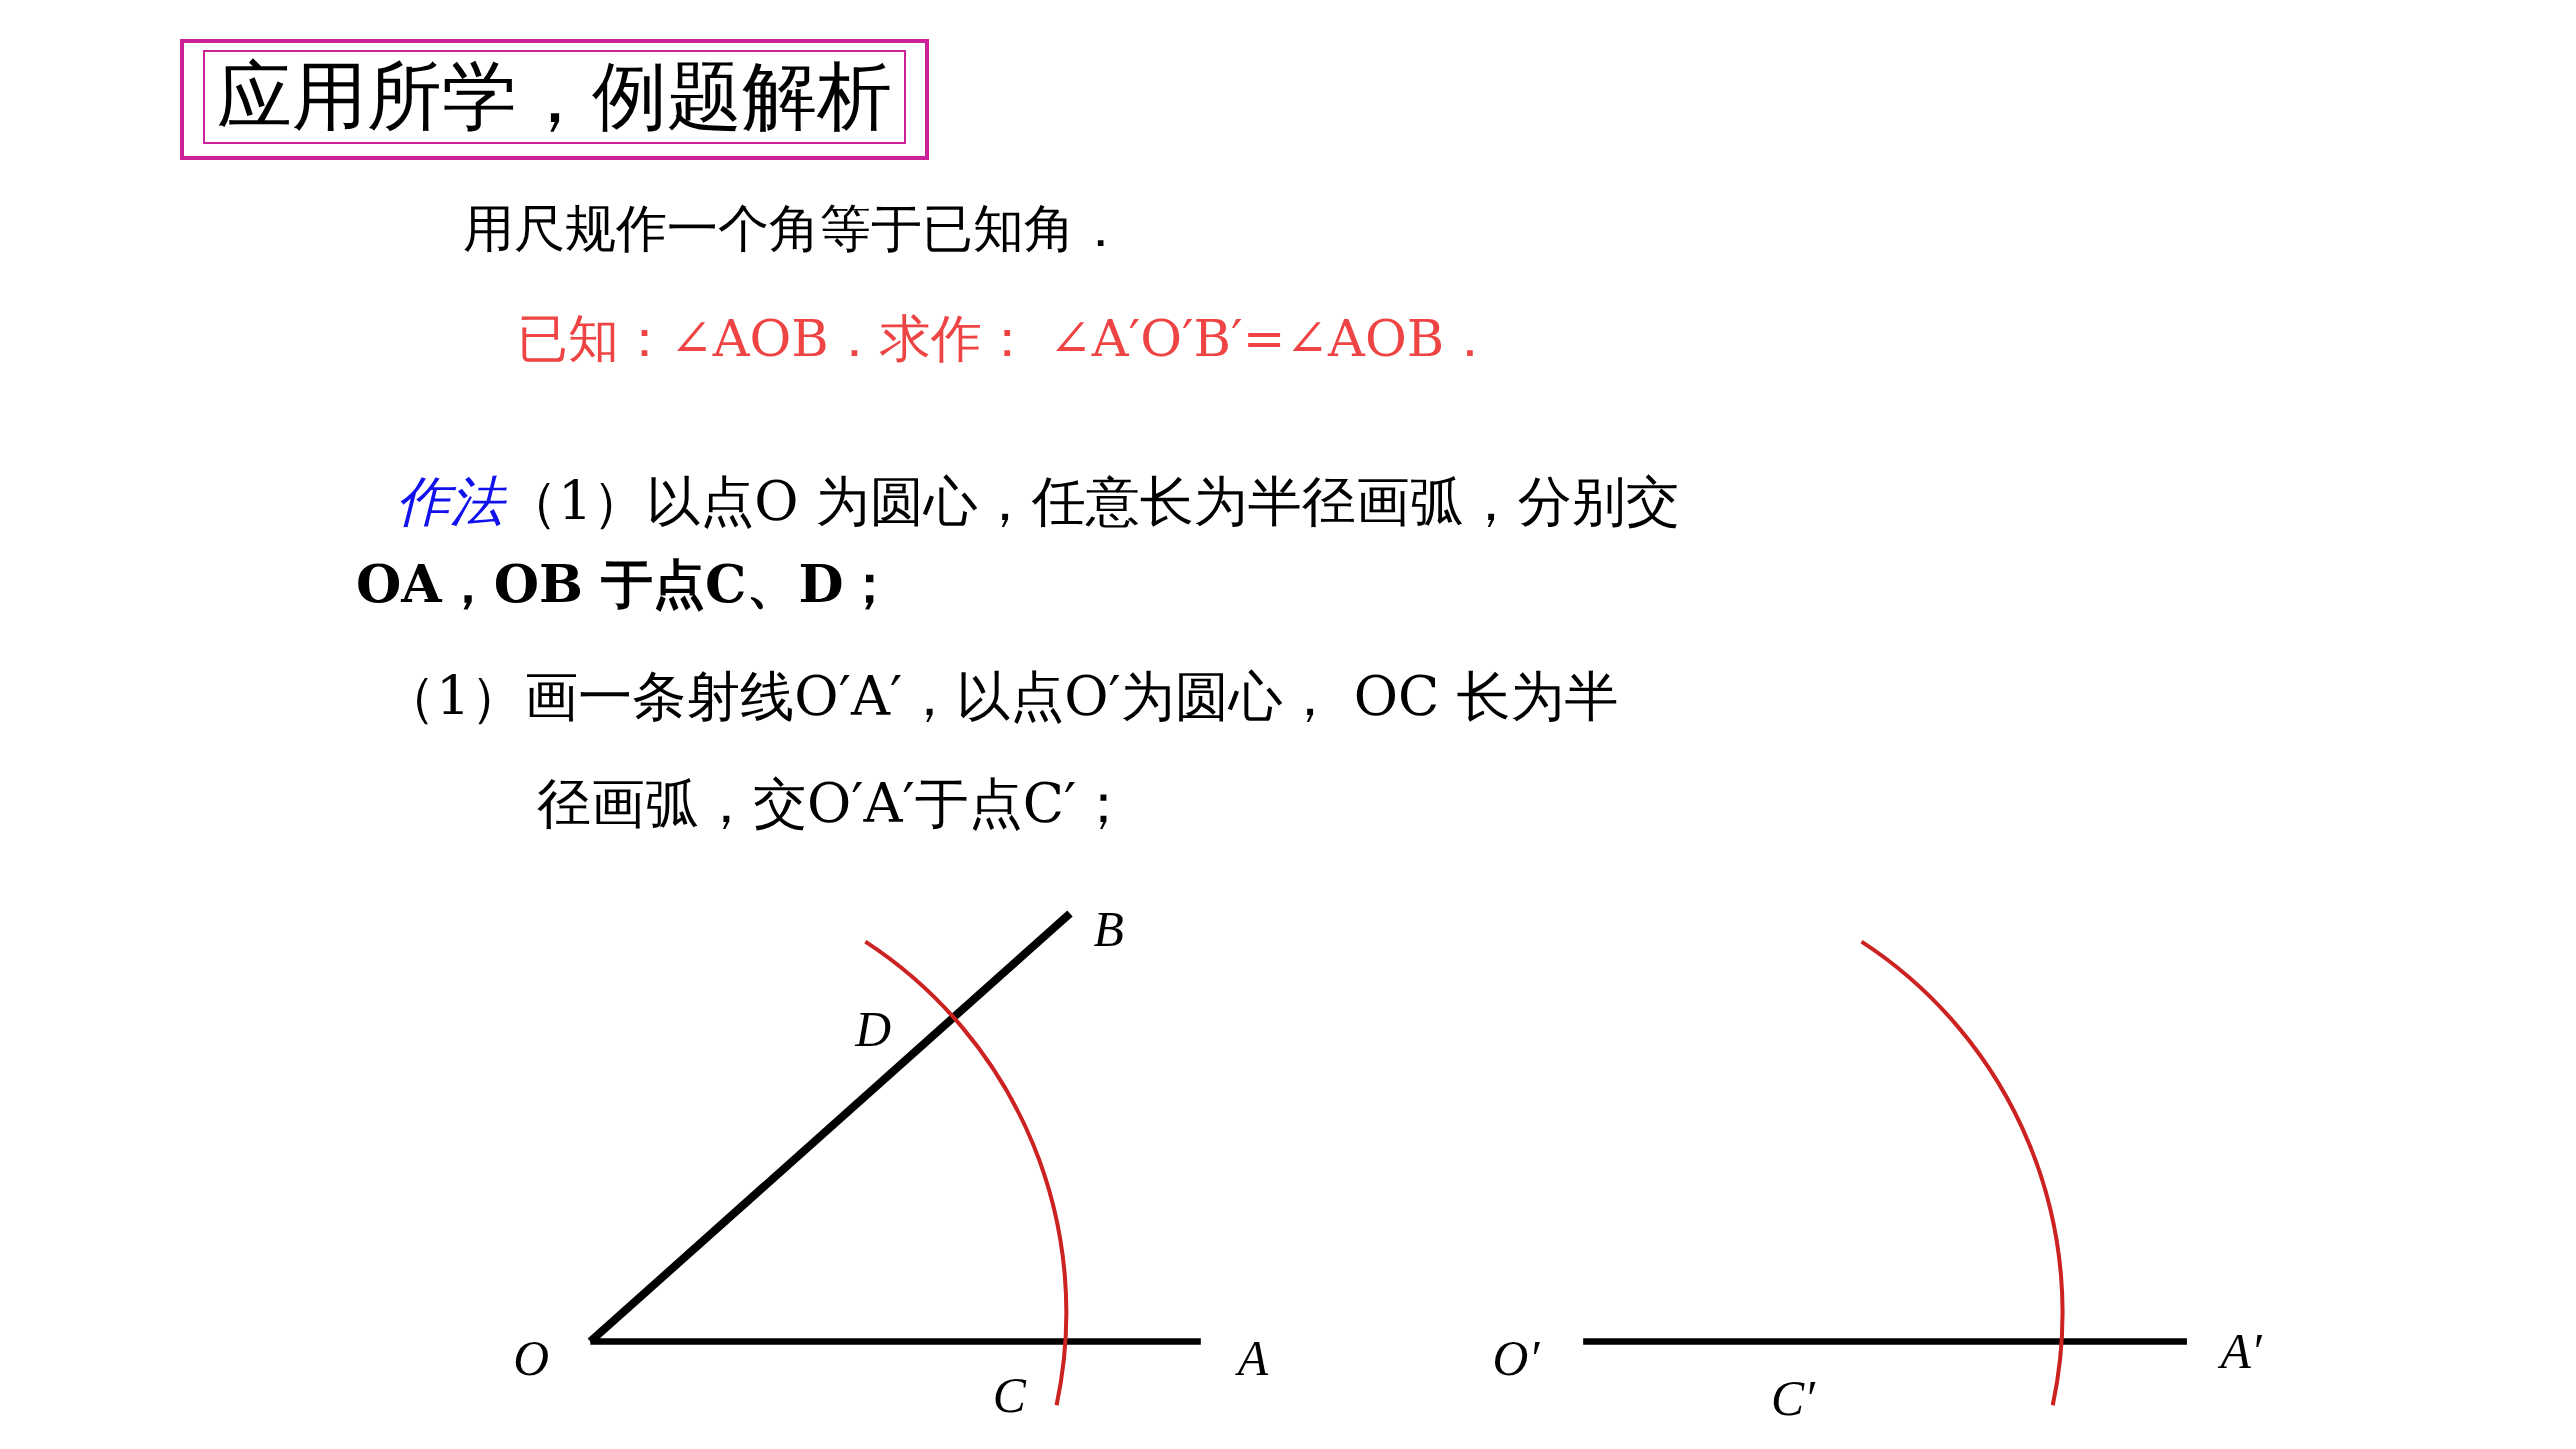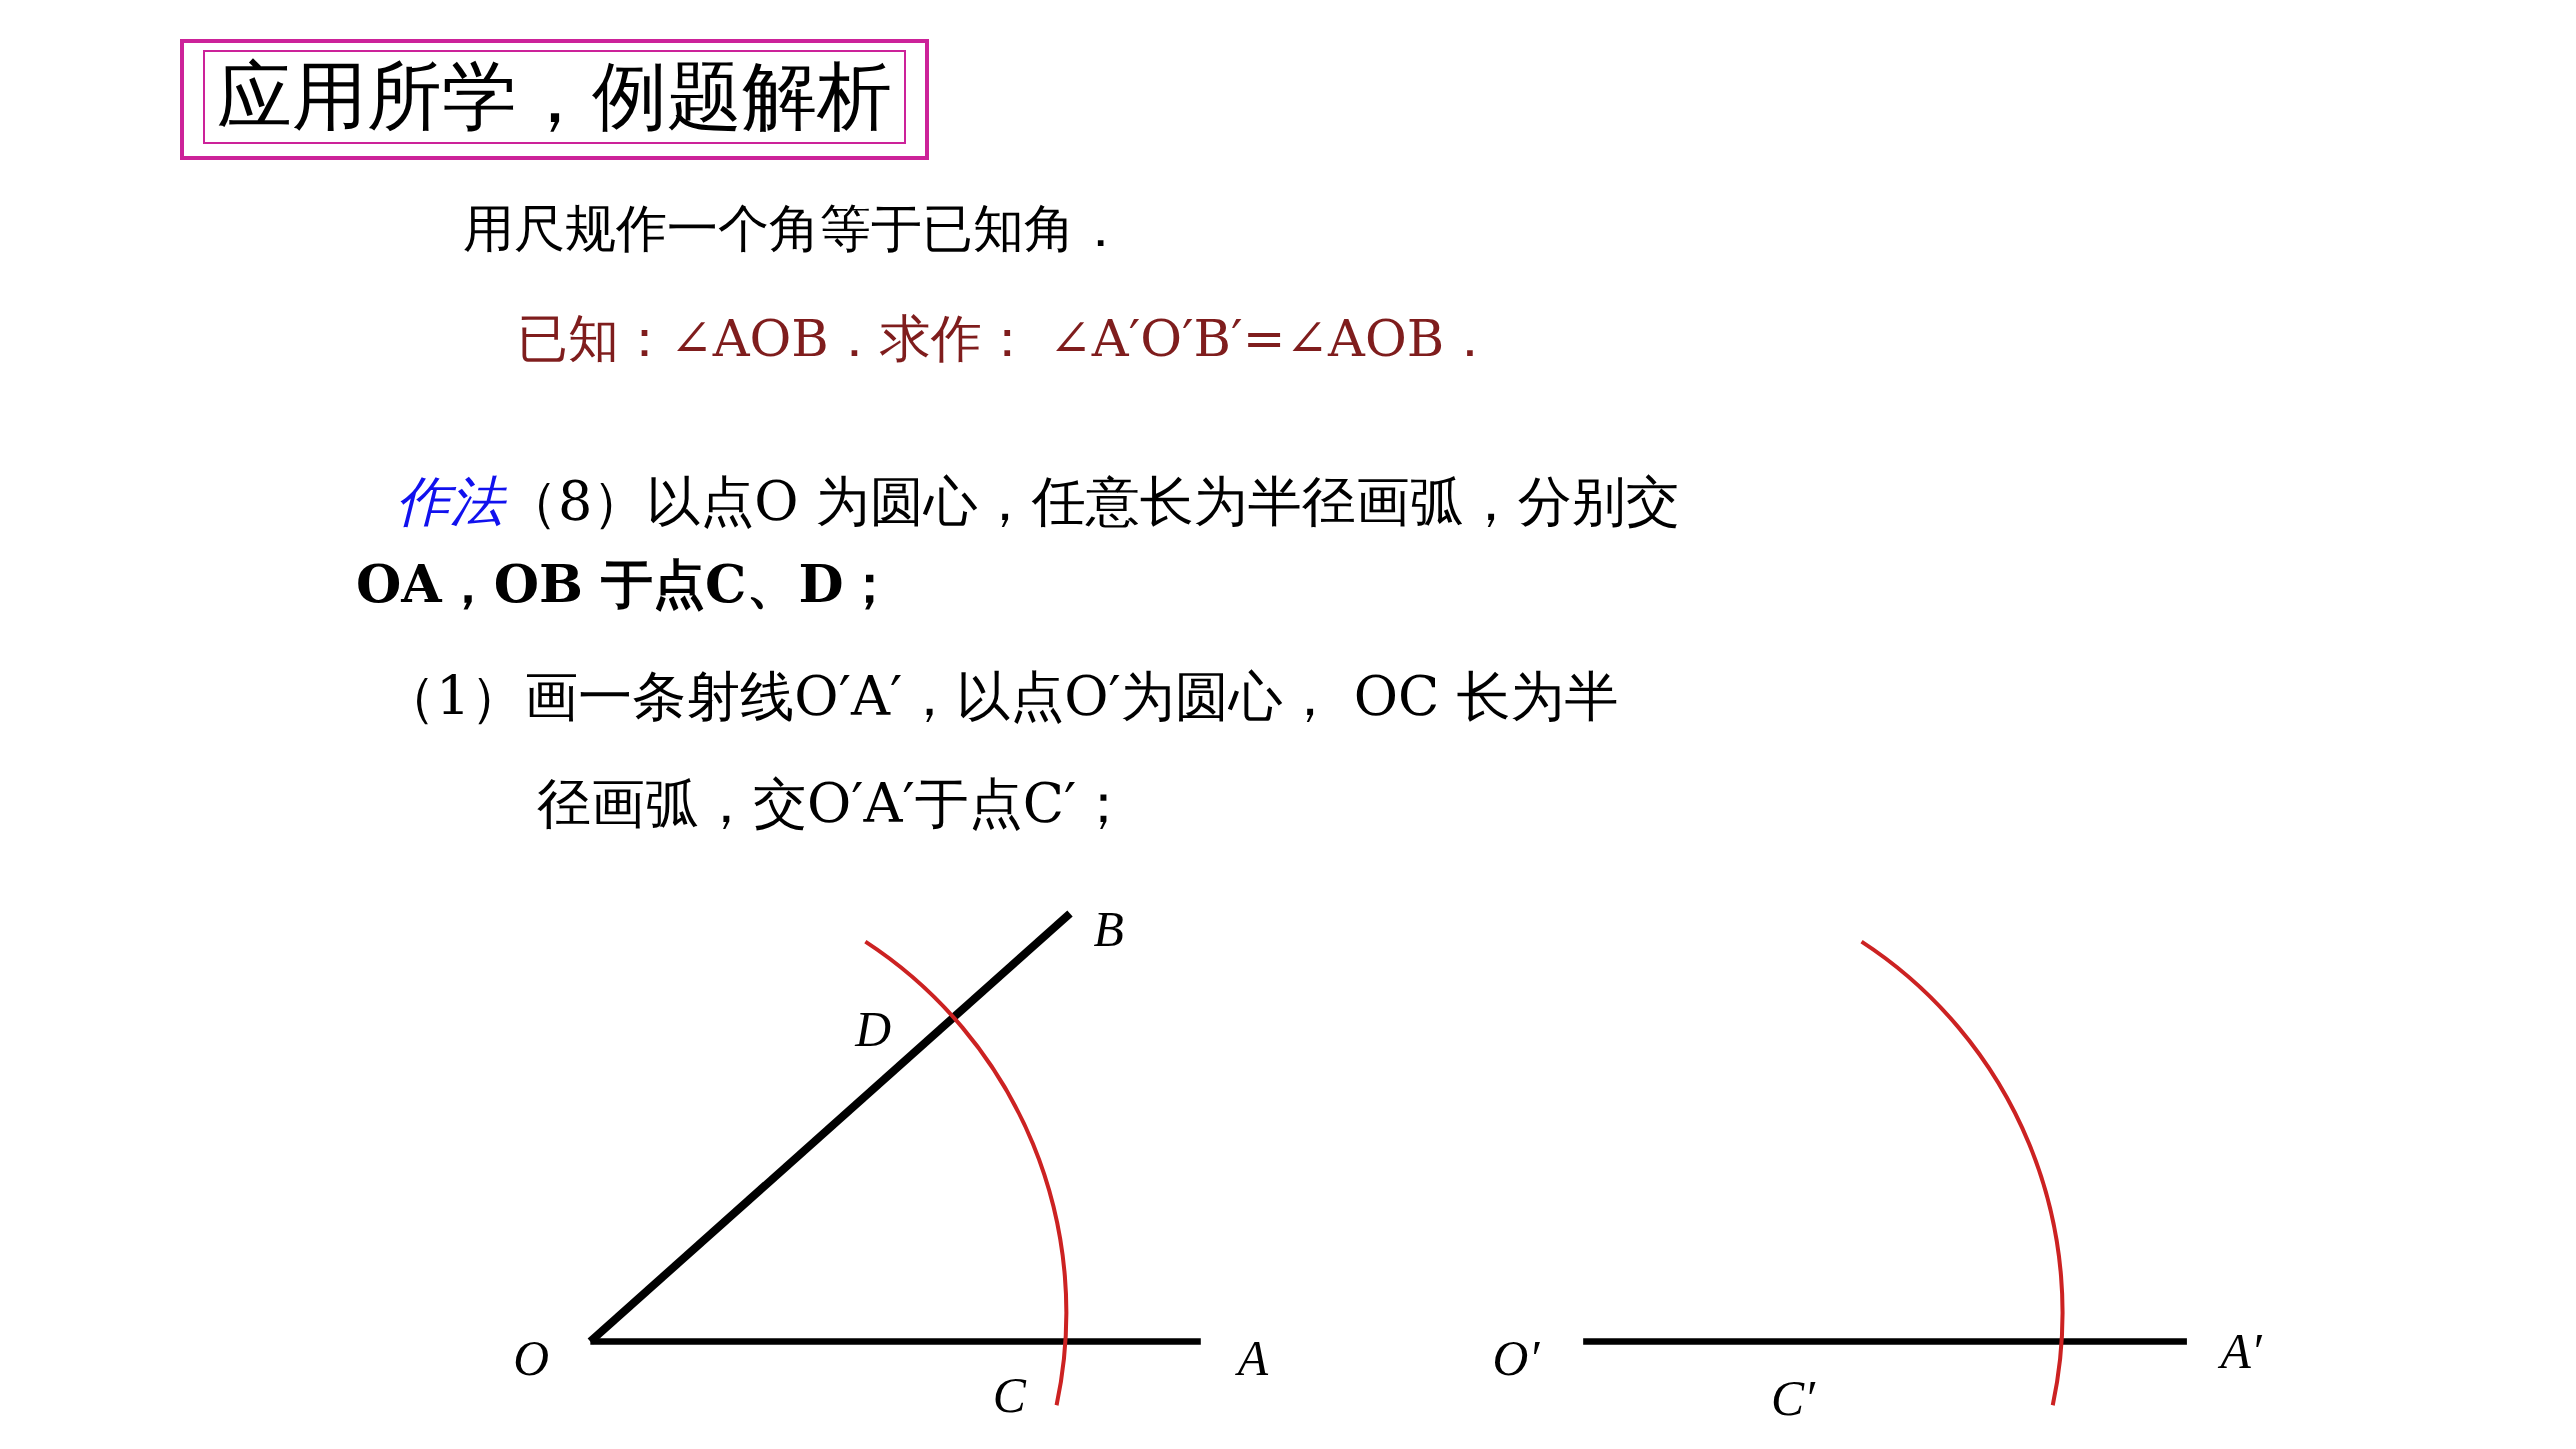--- a/index.html
+++ b/index.html
@@ -51,21 +51,21 @@
   #line-problem {
     left: 463px;
     top: 195px;
     font-size: 51px;
     font-family: Liberation Serif, serif;
   }
   #line-given {
     left: 517px;
     top: 305px;
     font-size: 51px;
-    color: #7f1d1d;
+    color: #ef4444;
   }
 
   #line-method1 {
     left: 396px;
     top: 466px;
     font-size: 54px;
   }
   #method-label {
     color: #1111ee;
     font-family: "DejaVu Serif", serif;
@@ -113,21 +113,21 @@
   <div class="inner-border">
     <div id="title-text" class="cn">应用所学，例题解析</div>
   </div>
 </div>
 
 <div class="line cn" id="line-problem">用尺规作一个角等于已知角．</div>
 
 <div class="line cn" id="line-given">已知：∠AOB．求作： ∠A′O′B′=∠AOB．</div>
 
 <div class="line cn" id="line-method1">
-  <span id="method-label">作法</span><span>（8）以点O 为圆心，任意长为半径画弧，分别交</span>
+  <span id="method-label">作法</span><span>（1）以点O 为圆心，任意长为半径画弧，分别交</span>
 </div>
 
 <div class="line cn" id="line-method1b">OA，OB 于点C、D；</div>
 
 <div class="line cn" id="line-method2">（1）画一条射线O′A′，以点O′为圆心， OC 长为半</div>
 
 <div class="line cn" id="line-method2b">径画弧，交O′A′于点C′；</div>
 
 <div id="figures">
   <svg width="2576" height="584" viewBox="0 0 3840 870" xmlns="http://www.w3.org/2000/svg">

